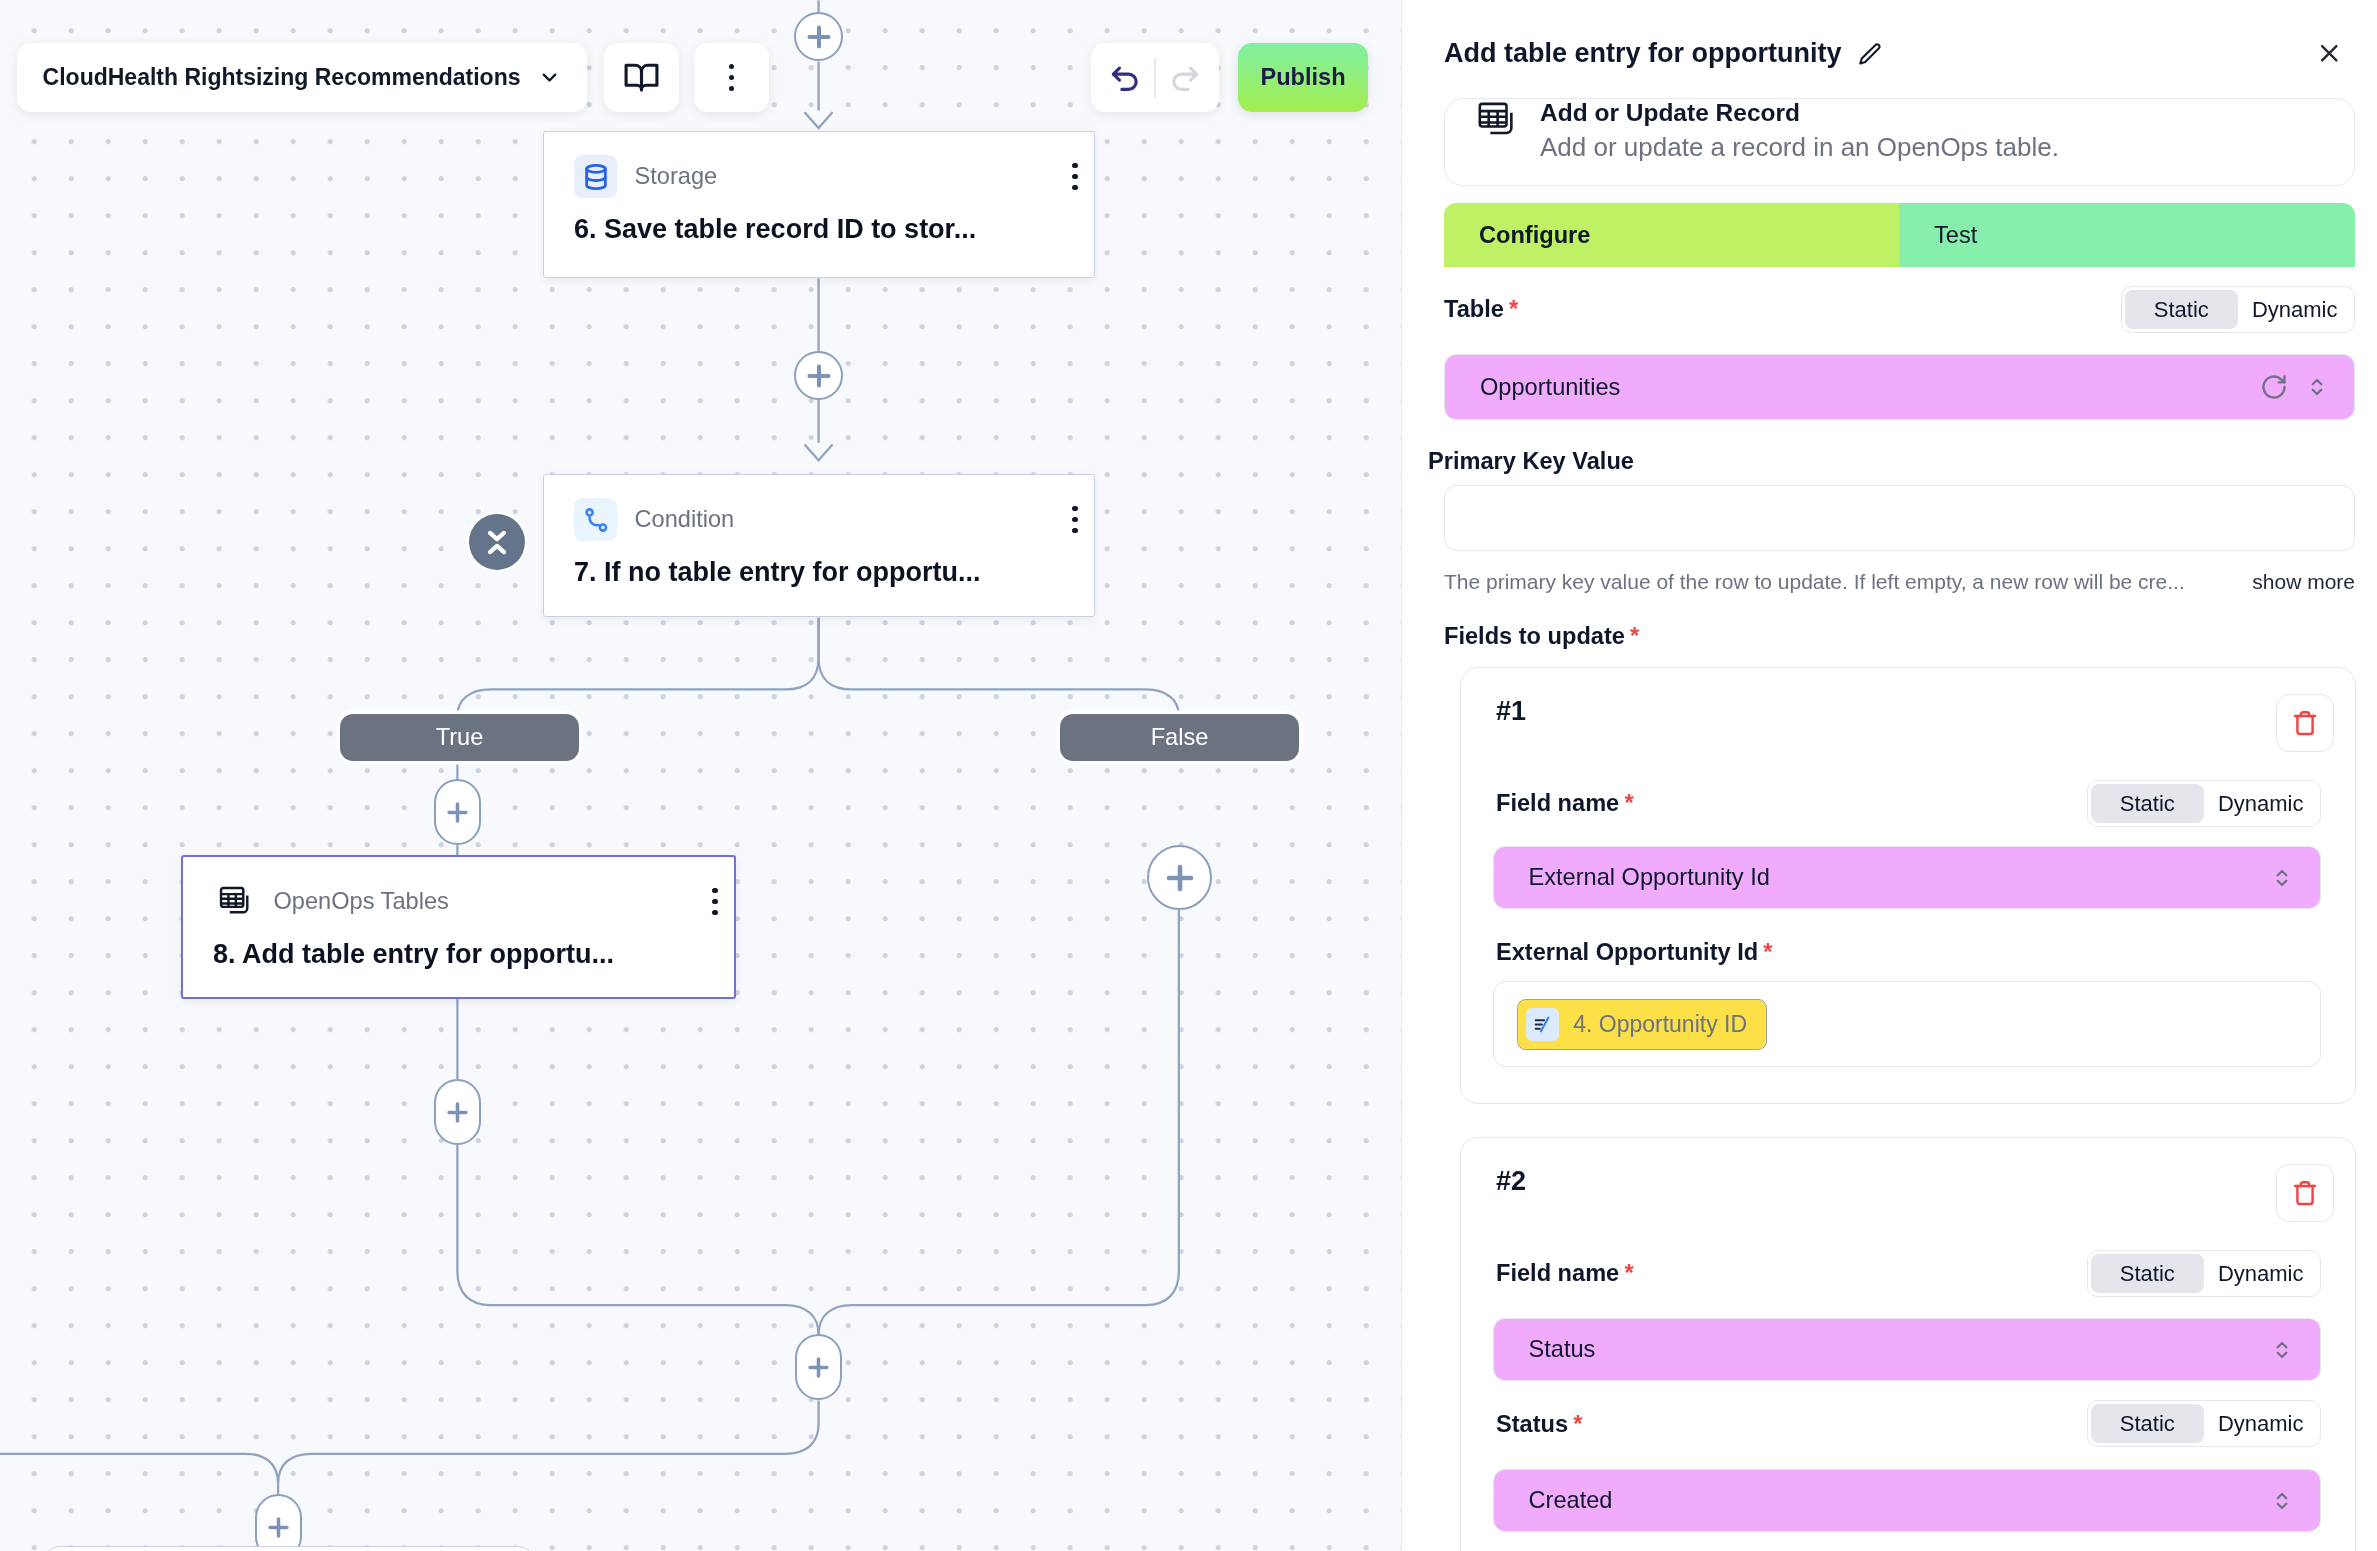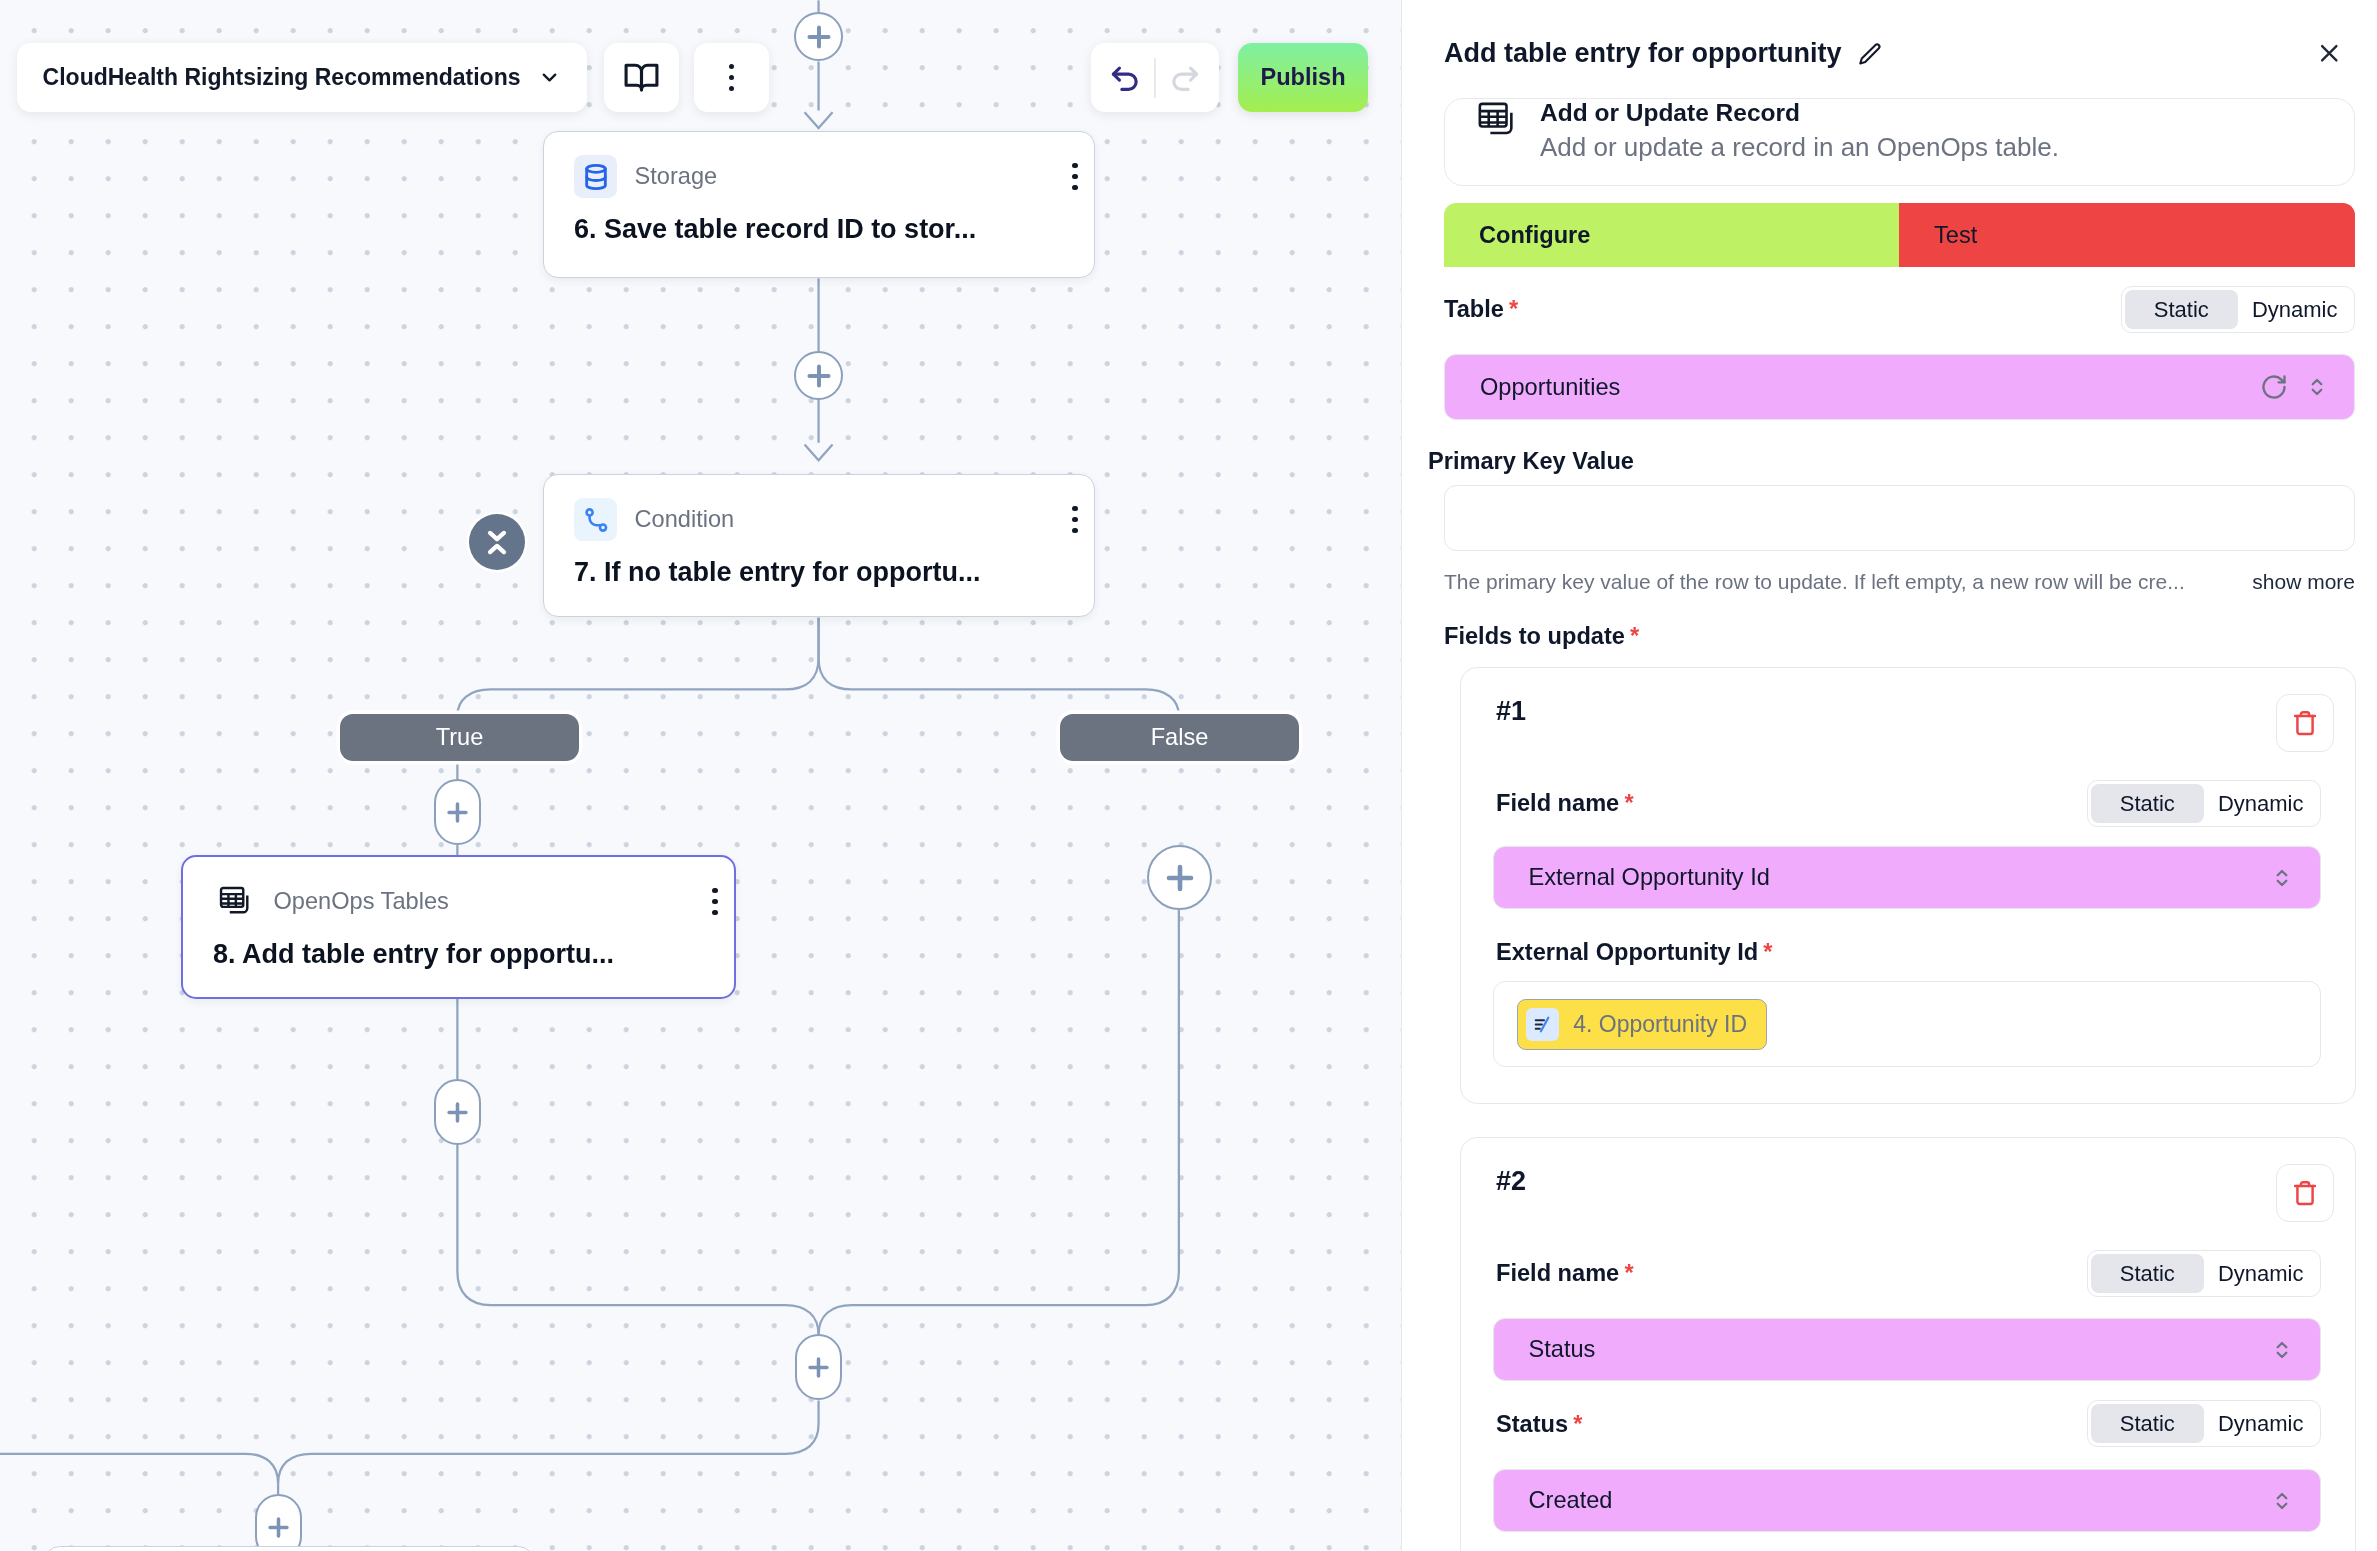--- a/index.html
+++ b/index.html
@@ -38,21 +38,21 @@
   .undo-group .half { width:58px; height:69px; display:flex; align-items:center; justify-content:center; cursor:pointer; }
   .undo-group .sep { width:1.7px; height:40px; background:#e8eaef; }
   .publish-btn {
     left:1238px; top:43px; width:130px; height:69px;
     background:linear-gradient(180deg,#7ff0a2 0%,#a4ee4e 100%);
     box-shadow:0 2.6px 10.5px rgba(15,23,42,.10);
     font-size:23.6px; font-weight:700; color:#1e1b4b;
   }
 
   .node {
-    position:absolute; background:#fff; border:1.3px solid #c9d3e0; border-radius:15px;
+    position:absolute; background:#fff; border:1.3px solid #c9d3e0; border-radius:3px;
     box-shadow:0 2.6px 8.7px rgba(15,23,42,.06); padding:23px 16px 0 30px; cursor:pointer;
   }
   .node.selected { border:2.6px solid #6f6fe2; }
   .node .row1 { display:flex; align-items:center; }
   .node .appicon { width:43px; height:43px; border-radius:8.7px; display:flex; align-items:center; justify-content:center; flex:0 0 auto; }
   .node .appname { font-size:23.6px; color:#6b7280; margin-left:17.5px; flex:1; }
   .node .steptitle { font-size:27px; font-weight:600; color:#0b1220; margin-top:15.7px; white-space:nowrap; }
 
   .plusbtn {
     position:absolute; background:#fff; border:2.3px solid #8ba0bd; border-radius:50%;
@@ -86,21 +86,21 @@
     position:absolute; left:42px; top:98px; width:911px; height:88px;
     border:1.3px solid #e7e9ee; border-radius:19px;
     display:flex; align-items:flex-start; padding:0 30px; gap:23px;
   }
   .action-card .t1 { font-size:24.5px; font-weight:600; color:#0f172a; }
   .action-card .t2 { font-size:26px; color:#6b7280; margin-top:5.2px; }
 
   .tabbar { position:absolute; left:42px; top:203px; width:911px; height:64px; display:flex; }
   .tab { display:flex; align-items:center; font-size:23.6px; color:#0f172a; cursor:pointer; padding-left:35px; }
   .tab.configure { width:455px; background:#bef264; border-radius:12.2px 0 0 0; font-weight:600; }
-  .tab.test { flex:1; background:#ef4444; border-radius:0 12.2px 0 0; font-weight:400; }
+  .tab.test { flex:1; background:#86efac; border-radius:0 12.2px 0 0; font-weight:400; }
 
   .flabel { position:absolute; font-size:23.6px; font-weight:600; color:#0f172a; }
   .req { color:#ef4444; font-weight:600; margin-left:5.2px; }
 
   .toggle {
     position:absolute; width:234px; height:47px; border:1.3px solid #e5e7eb; border-radius:10.5px;
     background:#fff; display:flex; align-items:center; padding:2.6px; font-size:22px; color:#0f172a;
   }
   .toggle .seg { flex:1; height:100%; display:flex; align-items:center; justify-content:center; border-radius:7.9px; cursor:pointer; }
   .toggle .seg.on { background:#e4e6eb; }

